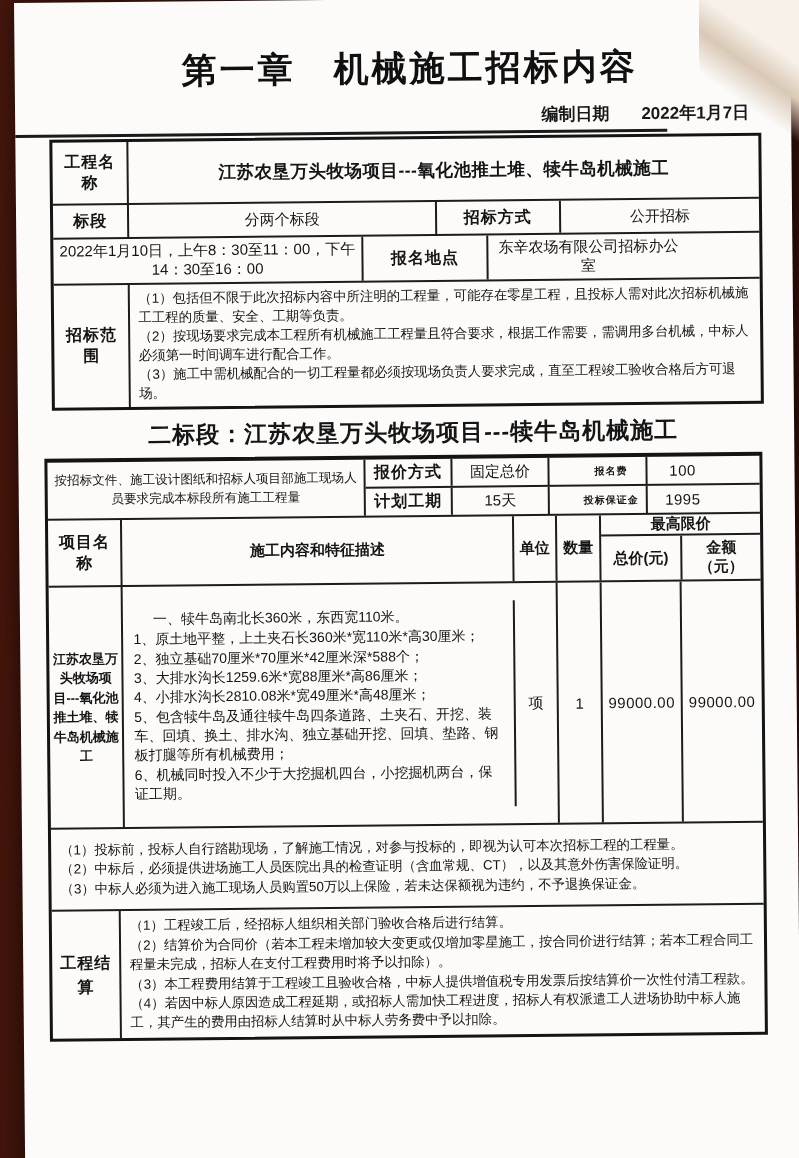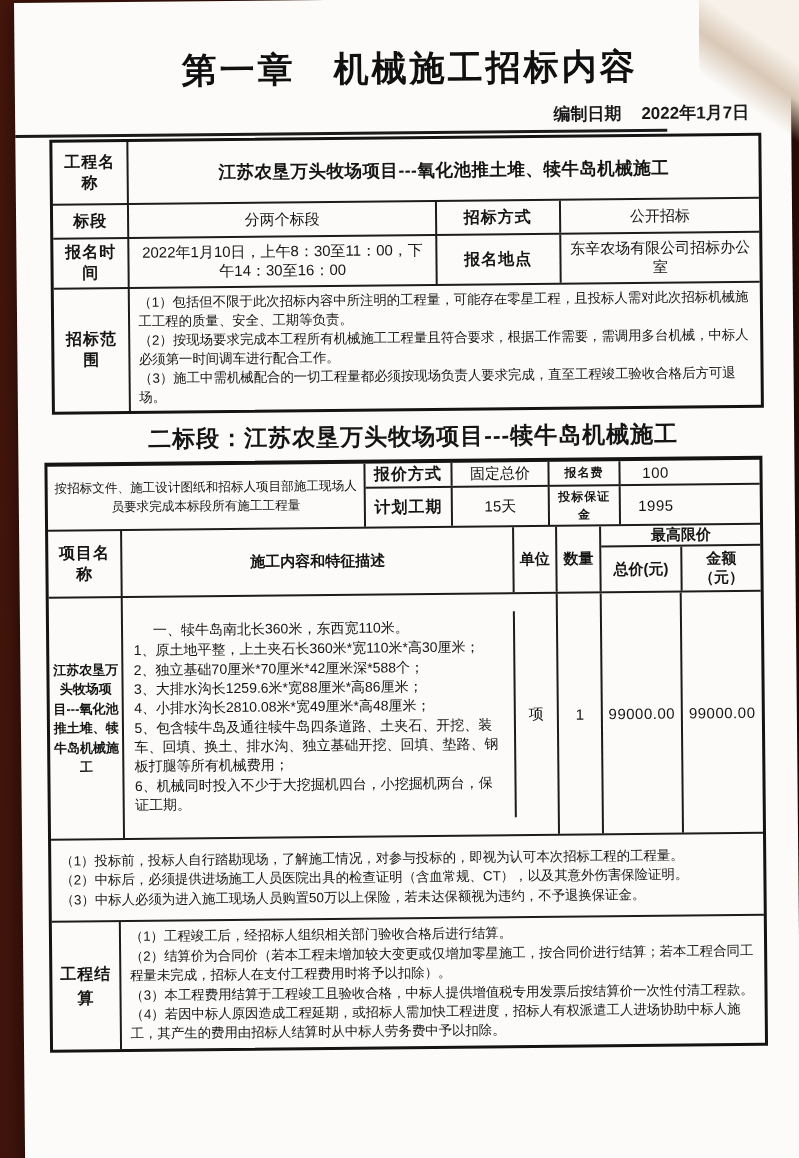--- a/index.html
+++ b/index.html
@@ -25,21 +25,21 @@
   .page-inner { padding: 0 20px 0 34px; }
 
   .doc-title {
     margin-top:46px; text-align:center;
     font-size:35px; font-weight:bold; letter-spacing:3px; color:#101010;
   }
   .date-row {
     margin-top:12px; text-align:right; padding-right:22px;
     font-size:17px; font-weight:bold; color:#181818;
   }
-  .date-row .dlabel { margin-right:20px; }
+  .date-row .dlabel { margin-right:32px; }
   .date-rule { width:652px; height:3px; background:#1a1a1a; margin:4px 0 2px -34px; }
 
   
   .tbl { border:3px solid #141414; }
   .r { display:flex; border-bottom:2px solid #1c1c1c; }
   .r:last-child { border-bottom:none; }
   .c { border-right:2px solid #1c1c1c; display:flex; align-items:center; justify-content:center;
        text-align:center; padding:3px 5px; }
   .c:last-child { border-right:none; }
   .lbl { font-weight:bold; font-size:16px; letter-spacing:1px; }
@@ -68,21 +68,21 @@
 
   
   .t2 { width:718px; margin-top:7px; margin-left:-8px; border-top-width:4px; }
   .t2 .c-lab { width:75px; }
   .rowA { min-height:58px; }
   .rowA .c-req { width:318px; font-size:12.6px; line-height:1.5; }
   .colblock { display:flex; flex-direction:column; flex:1; padding:0; align-items:stretch; }
   .subr { display:flex; flex:1; border-bottom:2px solid #1c1c1c; }
   .subr:last-child { border-bottom:none; }
   .subr .c { padding:1px 3px; }
-  .sc1 { width:87px; } .sc2 { width:97px; } .sc3 { width:71px; font-size:12px; line-height:1.15; } .sc4 { width:70px; }
+  .sc1 { width:87px; } .sc2 { width:97px; } .sc3 { width:71px; font-size:10px; line-height:1.15;margin-left:27px; } .sc4 { width:70px; }
   .subr .val { font-size:15px;text-align:right; }
 
   .rowB { min-height:54px; }
   .c-desc { width:395px; }
   .c-unit { width:43px; } .c-qty { width:45px; }
   .c-max { width:160px; padding:0; display:flex; flex-direction:column; align-items:stretch; }
   .maxtitle { flex:1; display:flex; align-items:center; justify-content:center;
               border-bottom:2px solid #1c1c1c; font-weight:bold; font-size:15px; }
   .maxsplit { flex:1; display:flex; }
   .maxsplit .c { flex:1; font-weight:bold; font-size:15px; }
@@ -123,21 +123,20 @@
         <div class="c c-l1 lbl">工程名称</div>
         <div class="c c-wide proj-name">江苏农垦万头牧场项目---氧化池推土堆、犊牛岛机械施工</div>
       </div>
       <div class="r row-sec">
         <div class="c c-l1 lbl">标段</div>
         <div class="c c-v1 val">分两个标段</div>
         <div class="c c-l2 lbl">招标方式</div>
         <div class="c c-v2 val">公开招标</div>
       </div>
       <div class="r row-time">
-        <div class="c c-l1 lbl">报名时间</div>
         <div class="c c-v1 val">2022年1月10日，上午8：30至11：00，下午14：30至16：00</div>
         <div class="c c-l2 lbl">报名地点</div>
         <div class="c c-v2 val">东辛农场有限公司招标办公室</div>
       </div>
       <div class="r row-scope">
         <div class="c c-l1 lbl">招标范围</div>
         <div class="c c-wide scope-list">
             <div class="list-line">（1）包括但不限于此次招标内容中所注明的工程量，可能存在零星工程，且投标人需对此次招标机械施工工程的质量、安全、工期等负责。</div>
             <div class="list-line">（2）按现场要求完成本工程所有机械施工工程量且符合要求，根据工作需要，需调用多台机械，中标人必须第一时间调车进行配合工作。</div>
             <div class="list-line">（3）施工中需机械配合的一切工程量都必须按现场负责人要求完成，直至工程竣工验收合格后方可退场。</div>

